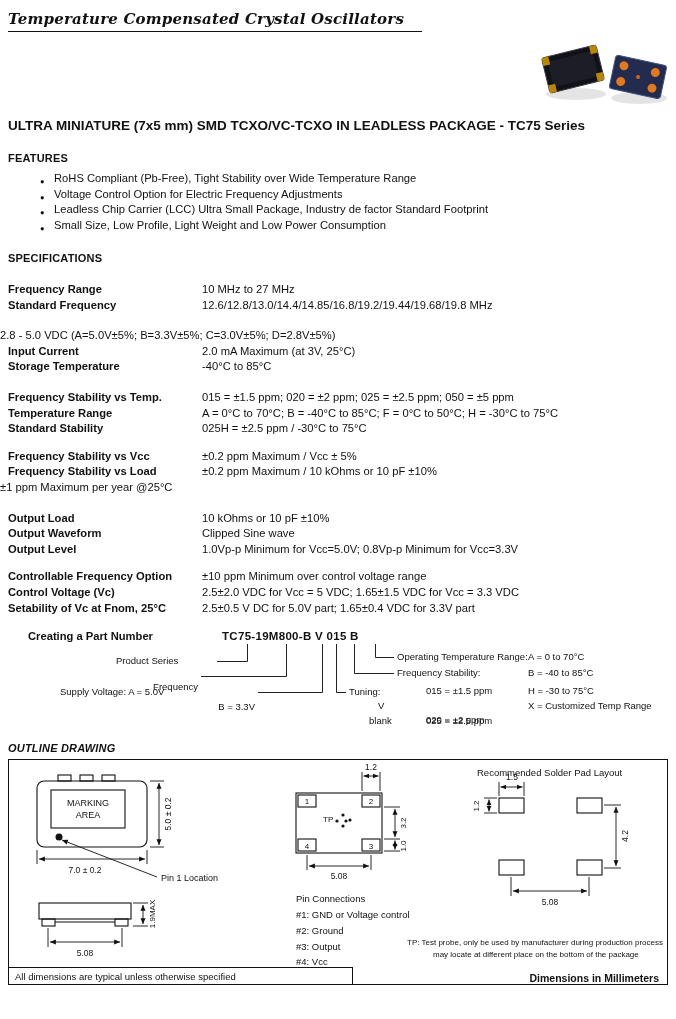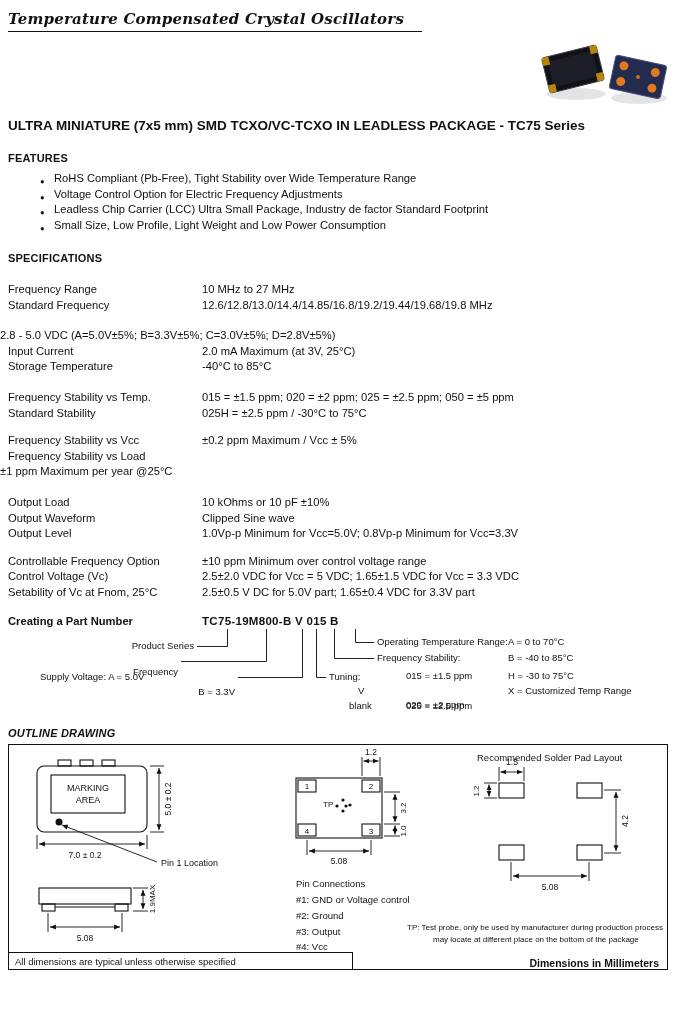--- a/index.html
+++ b/index.html
@@ -18,23 +18,23 @@
   .main-title { margin:86px 8px 0 8px; font-size:13.5px; font-weight:bold; }
   .section-heading { margin:19px 8px 0 8px; font-size:11px; font-weight:bold; letter-spacing:.2px; }
   .features-list { margin:7px 0 0 40px; list-style:none; }
   .features-list li { position:relative; padding-left:14px; line-height:15.5px; font-size:11.2px; }
   .features-list li::before { content:"●"; position:absolute; left:0; top:3px; font-size:7.5px; }
   .spec-heading { margin-top:19px; }
   .spec-group { margin-top:15px; }
   .spec-group.g1 { margin-top:18px; }
   .spec-group.g4, .spec-group.g6 { margin-top:12px; }
   .spec-row { display:flex; line-height:15.6px; }
-  .spec-label { width:202px; padding-left:8px; font-weight:normal; font-size:11.2px; flex:none; }
+  .spec-label { width:202px; padding-left:8px; font-weight:bold; font-size:11.2px; flex:none; }
   .spec-value { flex:1; font-size:11.2px; white-space:nowrap; }
-  .pn { position:relative; height:112px; margin-top:13px; }
+  .pn { position:relative; height:112px; margin-top:13px;margin-left:20px; }
   .pn-row { display:flex; line-height:14px; }
   .pn-label { width:202px; padding-left:8px; font-weight:bold; font-size:11.2px; flex:none; }
   .pn-example { font-weight:bold; font-size:11.5px; letter-spacing:.3px; }
   .pn-lines { position:absolute; top:0; left:0; }
   .pn-l { position:absolute; font-size:9.5px; line-height:12px; white-space:nowrap; color:#111; }
   .outline-heading { margin-top:1px;font-style:italic; }
   .outline-box { position:relative; margin:5px 8px 0 8px; height:226px; border:1.5px solid #111; }
   .ot-svg { position:absolute; top:0; left:0; }
   .ot-svg text { font-family:"Liberation Sans", sans-serif; fill:#111; }
   .t8  { font-size:8px; }
@@ -108,31 +108,36 @@
       <div class="spec-label">Storage Temperature</div>
       <div class="spec-value">-40°C to 85°C</div>
     </div>
   </div>
   <div class="spec-group">
     <div class="spec-row">
       <div class="spec-label">Frequency Stability vs Temp.</div>
       <div class="spec-value">015 = ±1.5 ppm; 020 = ±2 ppm; 025 = ±2.5 ppm; 050 = ±5 ppm</div>
     </div>
     <div class="spec-row">
+      <div class="spec-label">Temperature Range</div>
+      <div class="spec-value">A = 0°C to 70°C; B = -40°C to 85°C; F = 0°C to 50°C; H = -30°C to 75°C</div>
+    </div>
+    <div class="spec-row">
       <div class="spec-label">Standard Stability</div>
       <div class="spec-value">025H = ±2.5 ppm / -30°C to 75°C</div>
     </div>
   </div>
   <div class="spec-group g4">
     <div class="spec-row">
       <div class="spec-label">Frequency Stability vs Vcc</div>
       <div class="spec-value">±0.2 ppm Maximum / Vcc ± 5%</div>
     </div>
     <div class="spec-row">
       <div class="spec-label">Frequency Stability vs Load</div>
+      <div class="spec-value">±0.2 ppm Maximum / 10 kOhms or 10 pF ±10%</div>
     </div>
     <div class="spec-row">
       <div class="spec-value">±1 ppm Maximum per year @25°C</div>
     </div>
   </div>
   <div class="spec-group">
     <div class="spec-row">
       <div class="spec-label">Output Load</div>
       <div class="spec-value">10 kOhms or 10 pF ±10%</div>
     </div>
@@ -169,21 +174,21 @@
   <svg class="pn-lines" width="676" height="112" viewBox="0 0 676 112">
     <g stroke="#222" stroke-width="1" fill="none">
       <polyline points="197,32.5 227.5,32.5 227.5,15"></polyline>
       <polyline points="181,47.5 266.5,47.5 266.5,15"></polyline>
       <polyline points="238,63.5 302.5,63.5 302.5,15"></polyline>
       <polyline points="326,63.5 316.5,63.5 316.5,15"></polyline>
       <polyline points="374,44.5 334.5,44.5 334.5,15"></polyline>
       <polyline points="374,28.5 355.5,28.5 355.5,15"></polyline>
     </g>
   </svg>
-  <div class="pn-l" style="left:96px; top:26px; width:98px; text-align:right">Product Series</div>
+  <div class="pn-l" style="left:96px; top:26px; width:98px; text-align:left">Product Series</div>
   <div class="pn-l" style="left:96px; top:52px; width:82px; text-align:right">Frequency</div>
   <div class="pn-l" style="left:40px; top:57px; width:195px; text-align:left">Supply Voltage: A = 5.0V</div>
   <div class="pn-l" style="left:40px; top:72px; width:195px; text-align:right">B = 3.3V</div>
   <div class="pn-l" style="left:329px; top:57px">Tuning:</div>
   <div class="pn-l" style="left:358px; top:71px">V</div>
   <div class="pn-l" style="left:349px; top:86px">blank</div>
   <div class="pn-l" style="left:377px; top:38px">Frequency Stability:</div>
   <div class="pn-l" style="left:406px; top:56px">015 = ±1.5 ppm</div>
   <div class="pn-l" style="left:406px; top:85px">020 = ±2 ppm</div>
   <div class="pn-l" style="left:406px; top:86px">025 = ±2.5 ppm</div>

